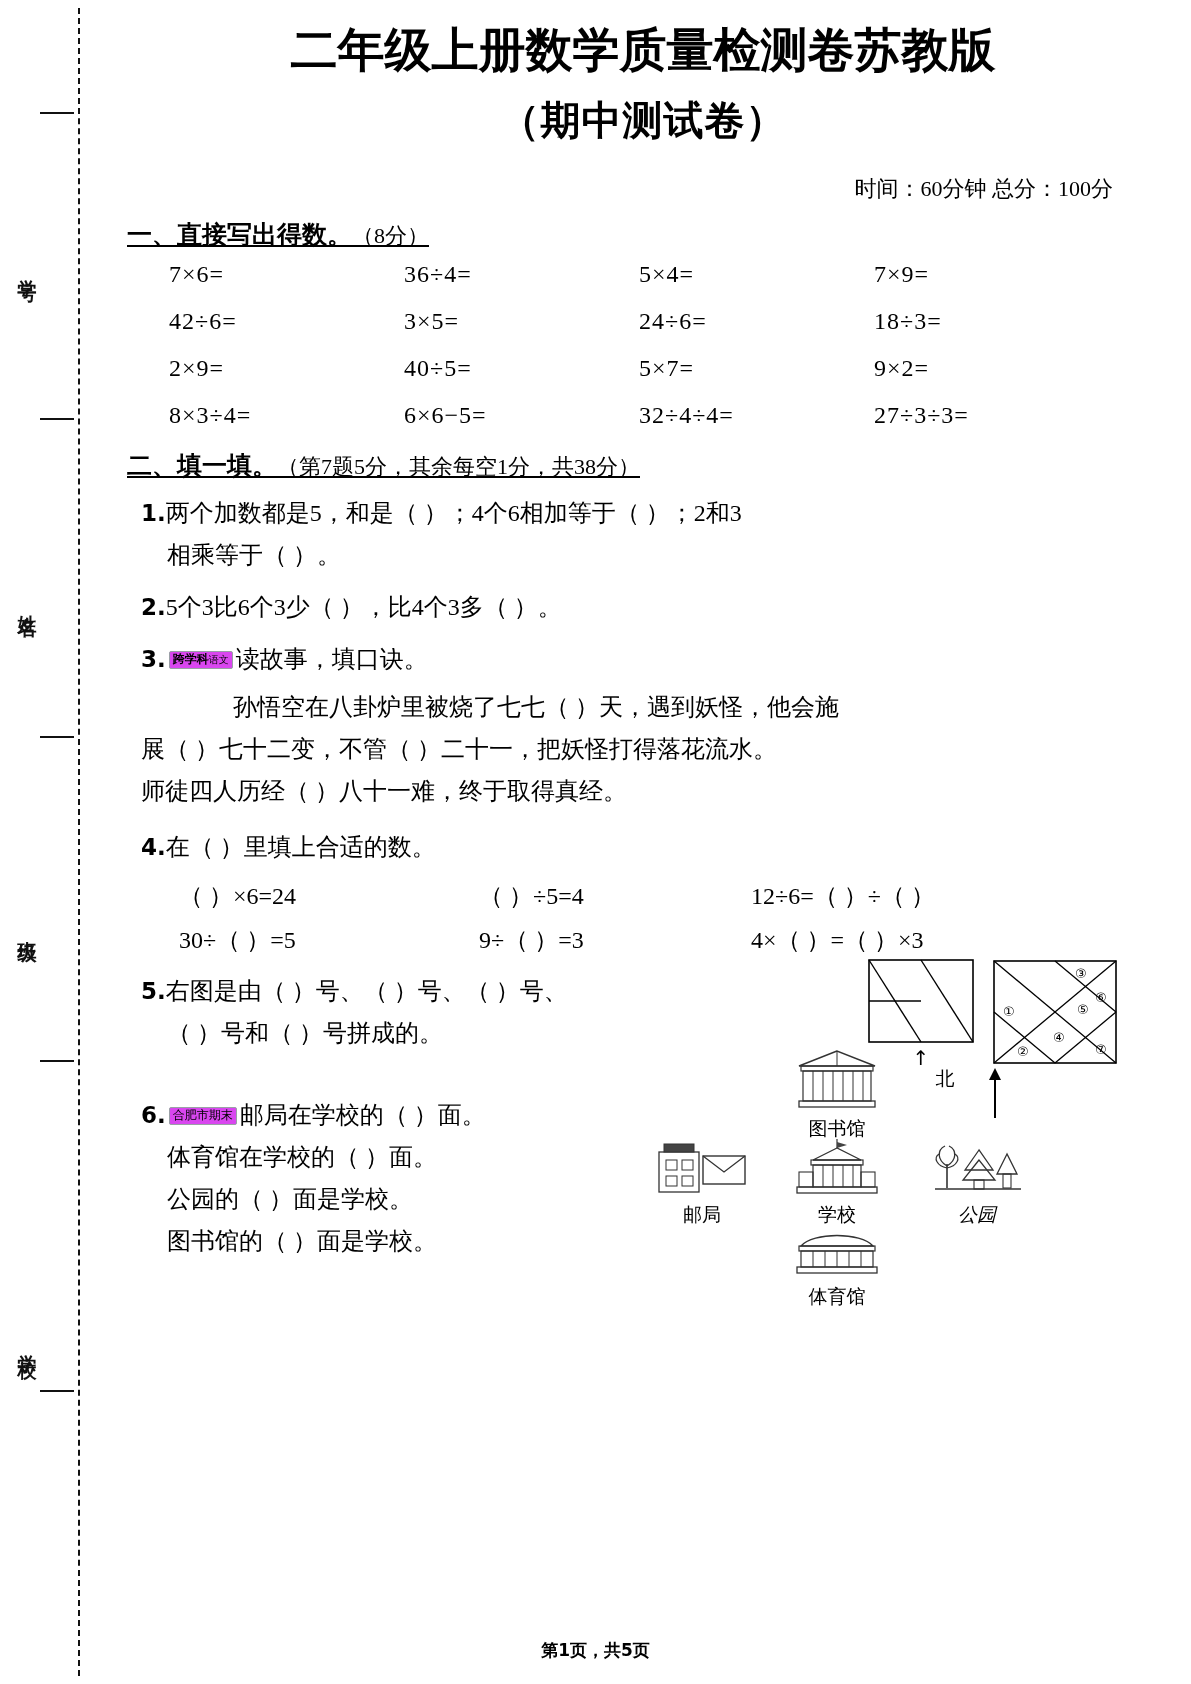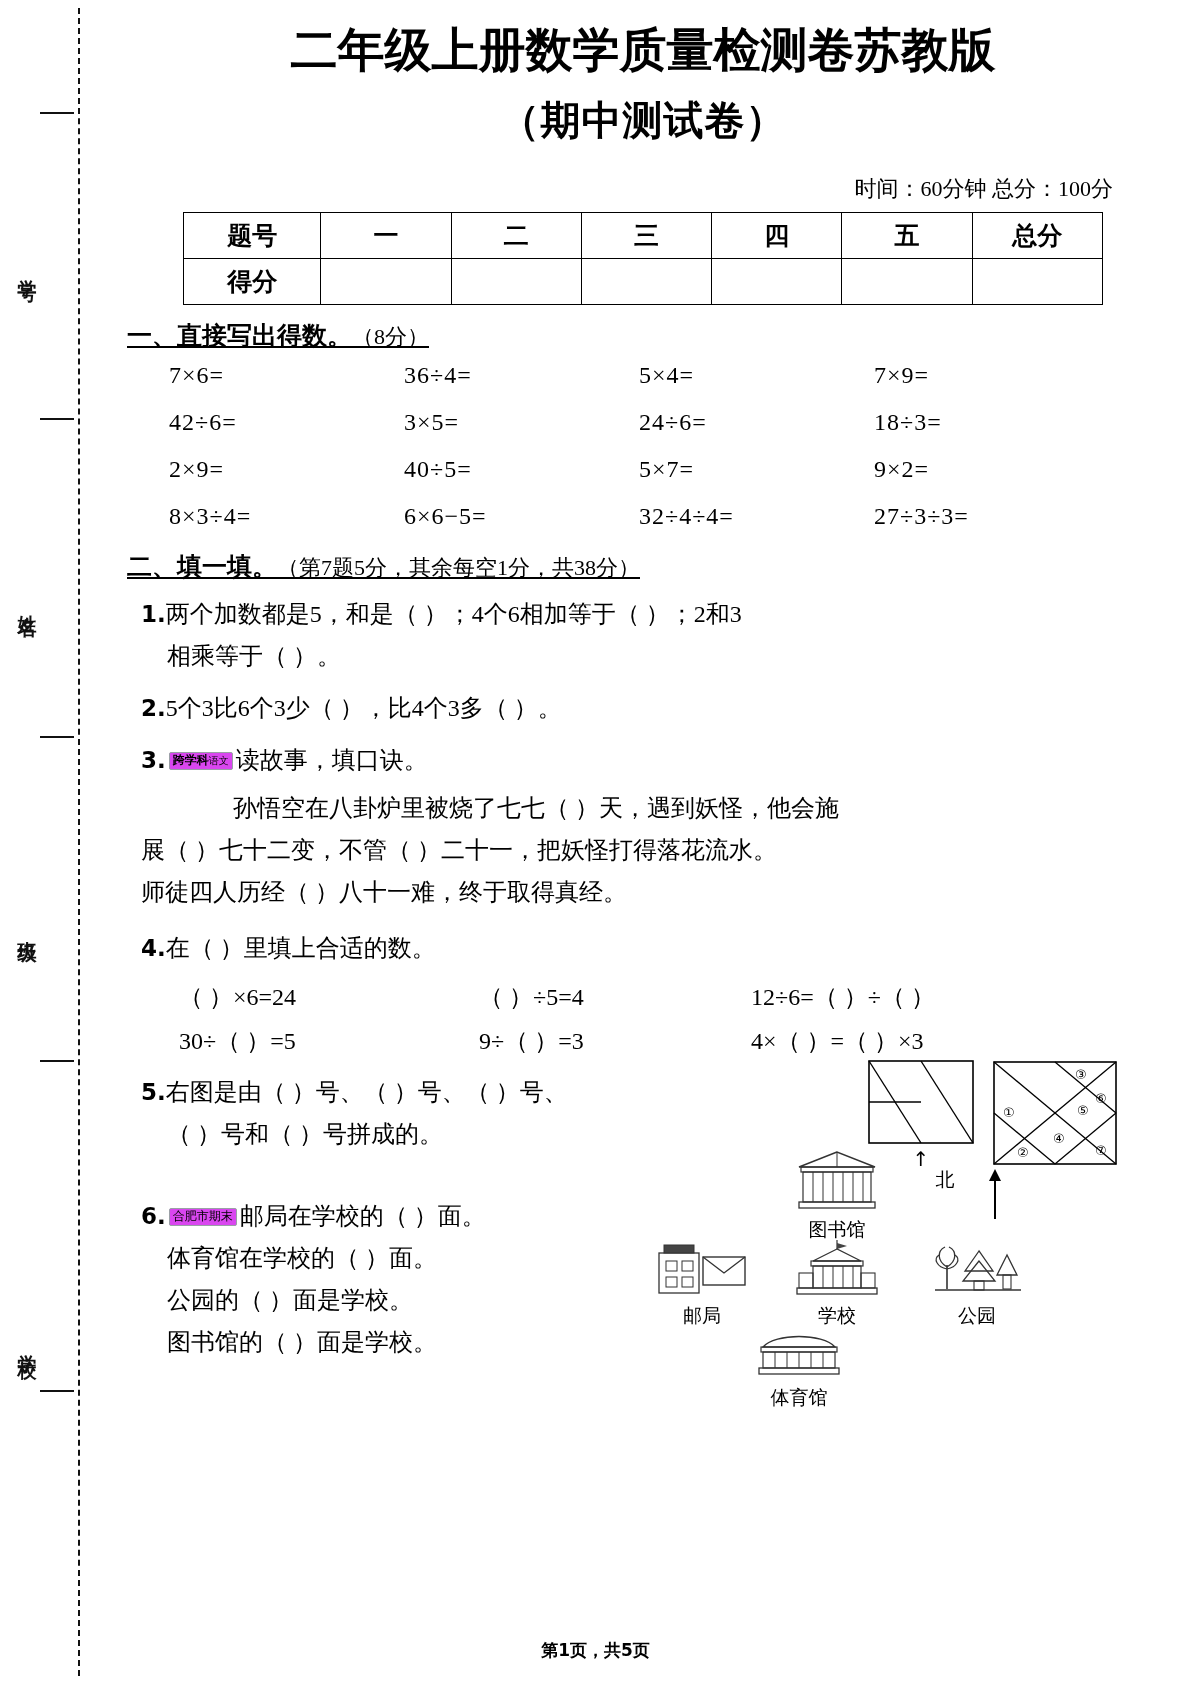--- a/index.html
+++ b/index.html
@@ -199,42 +199,20 @@
   <div class="vlabel" style="top:1340px;">学校：</div>
 </div>
 
 <div id="page">
 
   <h1 class="title">二年级上册数学质量检测卷苏教版</h1>
   <div class="subtitle">（期中测试卷）</div>
 
   <div class="meta">时间：60分钟  总分：100分</div>
 
-  <table class="score">
-    <tbody>
-        <tr>
-      <td class="hdr">题号</td>
-      <td class="cell">一</td>
-      <td class="cell">二</td>
-      <td class="cell">三</td>
-      <td class="cell">四</td>
-      <td class="cell">五</td>
-      <td class="cell">总分</td>
-    </tr>
-    <tr>
-      <td class="hdr">得分</td>
-      <td class="cell"></td>
-      <td class="cell"></td>
-      <td class="cell"></td>
-      <td class="cell"></td>
-      <td class="cell"></td>
-      <td class="cell"></td>
-    </tr>
-  </tbody>
-    </table>
 
   <div class="sec-head">
     <span>一、直接写出得数。</span><span class="pts">（8分）</span>
   </div>
 
   <div class="arith">
     <div class="row">
       <div class="cell">7×6=</div>
       <div class="cell">36÷4=</div>
       <div class="cell">5×4=</div>
@@ -398,38 +376,38 @@
         <line x1="42" y1="27" x2="42" y2="49" stroke="#333" stroke-width="1"></line>
         <line x1="52" y1="27" x2="52" y2="49" stroke="#333" stroke-width="1"></line>
         <line x1="62" y1="27" x2="62" y2="49" stroke="#333" stroke-width="1"></line>
         <rect x="8" y="34" width="14" height="15" fill="none" stroke="#333" stroke-width="1.1"></rect>
         <rect x="70" y="34" width="14" height="15" fill="none" stroke="#333" stroke-width="1.1"></rect>
         <rect x="6" y="49" width="80" height="6" fill="none" stroke="#333" stroke-width="1.3"></rect>
       </svg>
       <div class="cap">学校</div>
     </div>
 
-    <div class="mapicon" style="left:790px; top:168px; width:120px;">
+    <div class="mapicon" style="left:790px; top:168px; width:120px;font-style:italic;">
       <svg width="92" height="58" viewBox="0 0 92 58">
         <path d="M16 50 L16 26" stroke="#333" stroke-width="1.6" fill="none"></path>
         <path d="M16 28 C6 22 6 12 14 8" stroke="#333" stroke-width="1.3" fill="none"></path>
         <path d="M16 28 C26 22 26 12 18 8" stroke="#333" stroke-width="1.3" fill="none"></path>
         <path d="M16 30 C6 28 2 20 8 16" stroke="#333" stroke-width="1.2" fill="none"></path>
         <path d="M16 30 C26 28 30 20 24 16" stroke="#333" stroke-width="1.2" fill="none"></path>
         <polygon points="48,12 34,32 62,32" fill="none" stroke="#333" stroke-width="1.3"></polygon>
         <polygon points="48,22 32,42 64,42" fill="none" stroke="#333" stroke-width="1.3"></polygon>
         <rect x="43" y="42" width="10" height="9" fill="none" stroke="#333" stroke-width="1.1"></rect>
         <polygon points="76,16 66,36 86,36" fill="none" stroke="#333" stroke-width="1.3"></polygon>
         <rect x="72" y="36" width="8" height="14" fill="none" stroke="#333" stroke-width="1.1"></rect>
         <line x1="4" y1="51" x2="90" y2="51" stroke="#333" stroke-width="1.4"></line>
       </svg>
       <div class="cap">公园</div>
     </div>
 
-    <div class="mapicon" style="left:612px; top:258px; width:120px;">
+    <div class="mapicon" style="left:650px; top:258px; width:120px;">
       <svg width="92" height="50" viewBox="0 0 92 50">
         <path d="M10 18 C22 4 70 4 82 18 Z" fill="none" stroke="#333" stroke-width="1.4"></path>
         <rect x="8" y="18" width="76" height="5" fill="none" stroke="#333" stroke-width="1.2"></rect>
         <rect x="10" y="23" width="72" height="16" fill="none" stroke="#333" stroke-width="1.2"></rect>
         <line x1="22" y1="23" x2="22" y2="39" stroke="#333" stroke-width="1"></line>
         <line x1="34" y1="23" x2="34" y2="39" stroke="#333" stroke-width="1"></line>
         <line x1="46" y1="23" x2="46" y2="39" stroke="#333" stroke-width="1"></line>
         <line x1="58" y1="23" x2="58" y2="39" stroke="#333" stroke-width="1"></line>
         <line x1="70" y1="23" x2="70" y2="39" stroke="#333" stroke-width="1"></line>
         <rect x="6" y="39" width="80" height="6" fill="none" stroke="#333" stroke-width="1.3"></rect>

